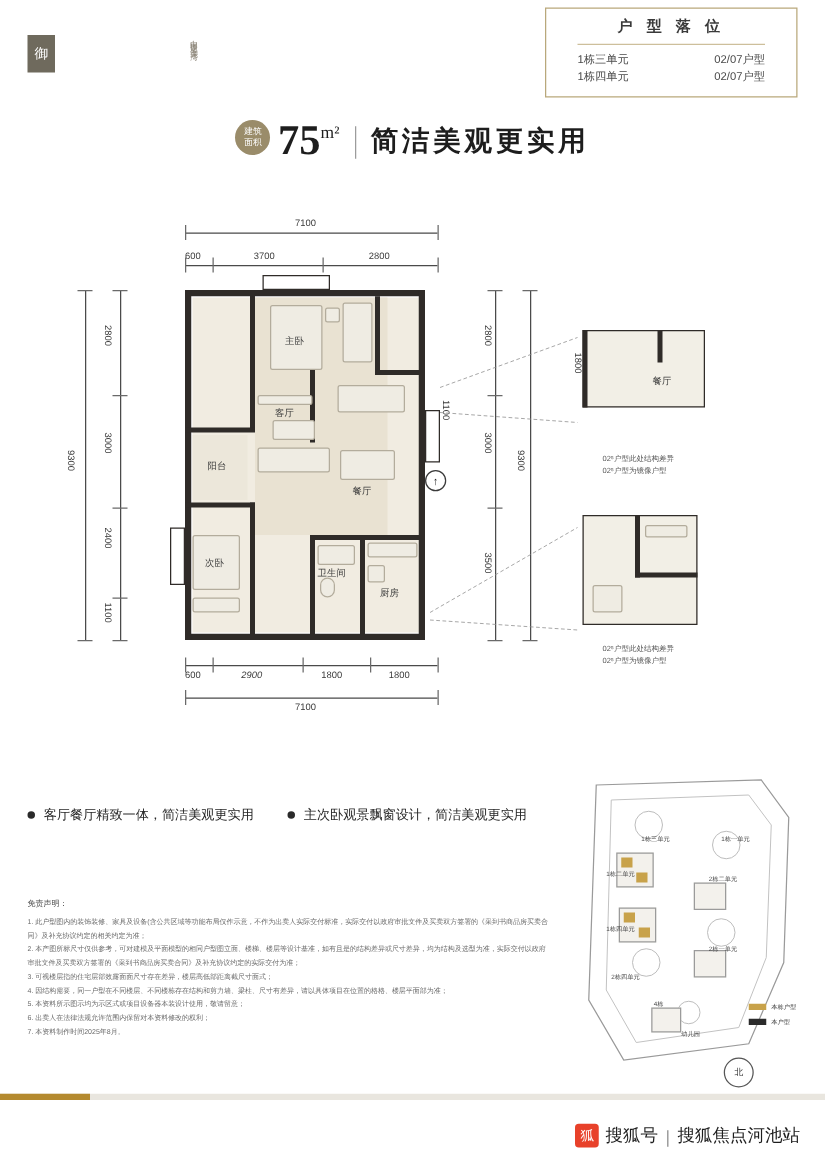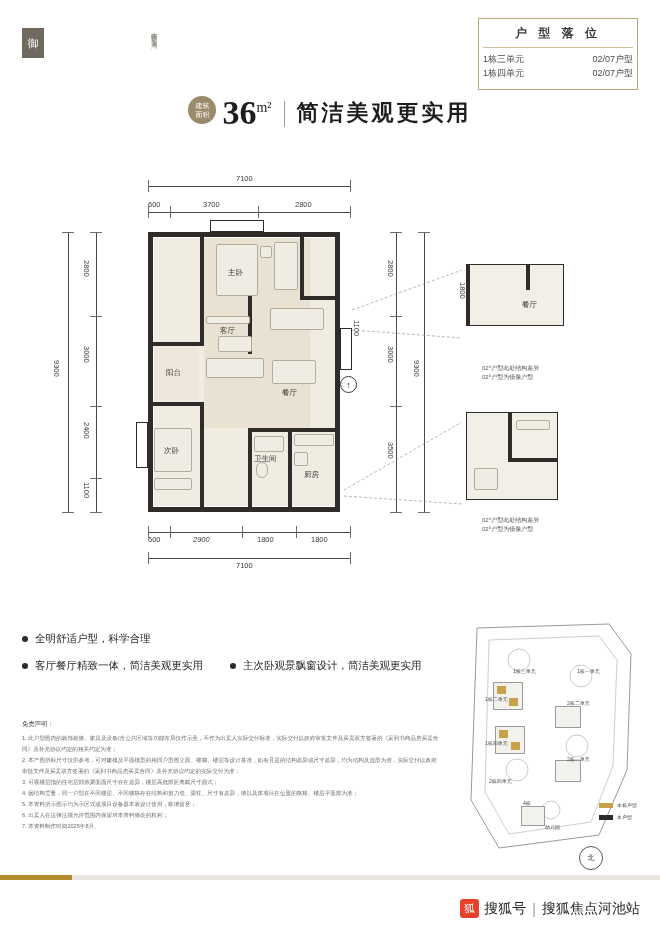--- a/index.html
+++ b/index.html
@@ -22,22 +22,22 @@
   }
   .logo-text{margin-left:8px;}
   .logo-main{font-family:"Liberation Serif","DejaVu Serif",serif;font-size:27px;font-weight:bold;letter-spacing:2px;color:#2b2b2b;line-height:1;}
   .logo-sub{font-size:6px;color:#8c8578;letter-spacing:1px;margin-top:4px;}
   .logo-side{
     position:absolute;left:150px;top:28px;font-size:6px;color:#8c8578;
     writing-mode:vertical-rl;letter-spacing:1px;line-height:1.2;
   }
 
   .typebox{
-    position:absolute;right:22px;top:18px;
-    border:1px solid #b9a87b;padding:6px 4px 8px;
+    position:absolute;right:22px;top:6px;
+    border:1px solid #b9a87b;padding:6px 25px 8px;
     text-align:center;min-width:150px;
   }
   .typebox-title{
     font-size:12px;letter-spacing:4px;color:#3a3a3a;font-weight:bold;
     border-bottom:1px solid #cdbf9b;padding-bottom:5px;margin-bottom:5px;
   }
   .typebox-row{display:flex;justify-content:space-between;font-size:9px;color:#4a4a4a;line-height:1.55;}
   .typebox-row span:first-child{padding-right:10px;}
 
   
@@ -127,21 +127,21 @@
       <span>02/07户型</span>
     </div>
   </div>
 
   <div class="titleband">
     <div class="badge">
       <span>建筑</span>
       <span>面积</span>
     </div>
     <div class="area">
-      <span>36</span><sup>m²</sup>
+      <span>75</span><sup>m²</sup>
     </div>
     <div class="divider-v"></div>
     <div class="roomtype">简洁美观更实用</div>
   </div>
 
   <div class="plan">
 
     <div class="dim-line" style="left:148px;top:26px;width:202px;height:1px;"></div>
     <div class="tick" style="left:148px;top:20px;height:12px;"></div>
     <div class="tick" style="left:350px;top:20px;height:12px;"></div>
@@ -287,24 +287,20 @@
     <svg width="660" height="430" style="position:absolute;left:0;top:0;pointer-events:none;">
       <line x1="352" y1="150" x2="462" y2="110" stroke="#8a8a8a" stroke-width="0.6" stroke-dasharray="3,2"></line>
       <line x1="352" y1="170" x2="462" y2="178" stroke="#8a8a8a" stroke-width="0.6" stroke-dasharray="3,2"></line>
       <line x1="344" y1="330" x2="462" y2="262" stroke="#8a8a8a" stroke-width="0.6" stroke-dasharray="3,2"></line>
       <line x1="344" y1="336" x2="462" y2="344" stroke="#8a8a8a" stroke-width="0.6" stroke-dasharray="3,2"></line>
     </svg>
   </div>
 
   <div class="features">
     <div class="feat-row">
-      <div class="feat first">
-        <span class="dot"></span>
-        <span>全明舒适户型，科学合理</span>
-      </div>
     </div>
     <div class="feat-row">
       <div class="feat first">
         <span class="dot"></span>
         <span>客厅餐厅精致一体，简洁美观更实用</span>
       </div>
       <div class="feat">
         <span class="dot"></span>
         <span>主次卧观景飘窗设计，简洁美观更实用</span>
       </div>

